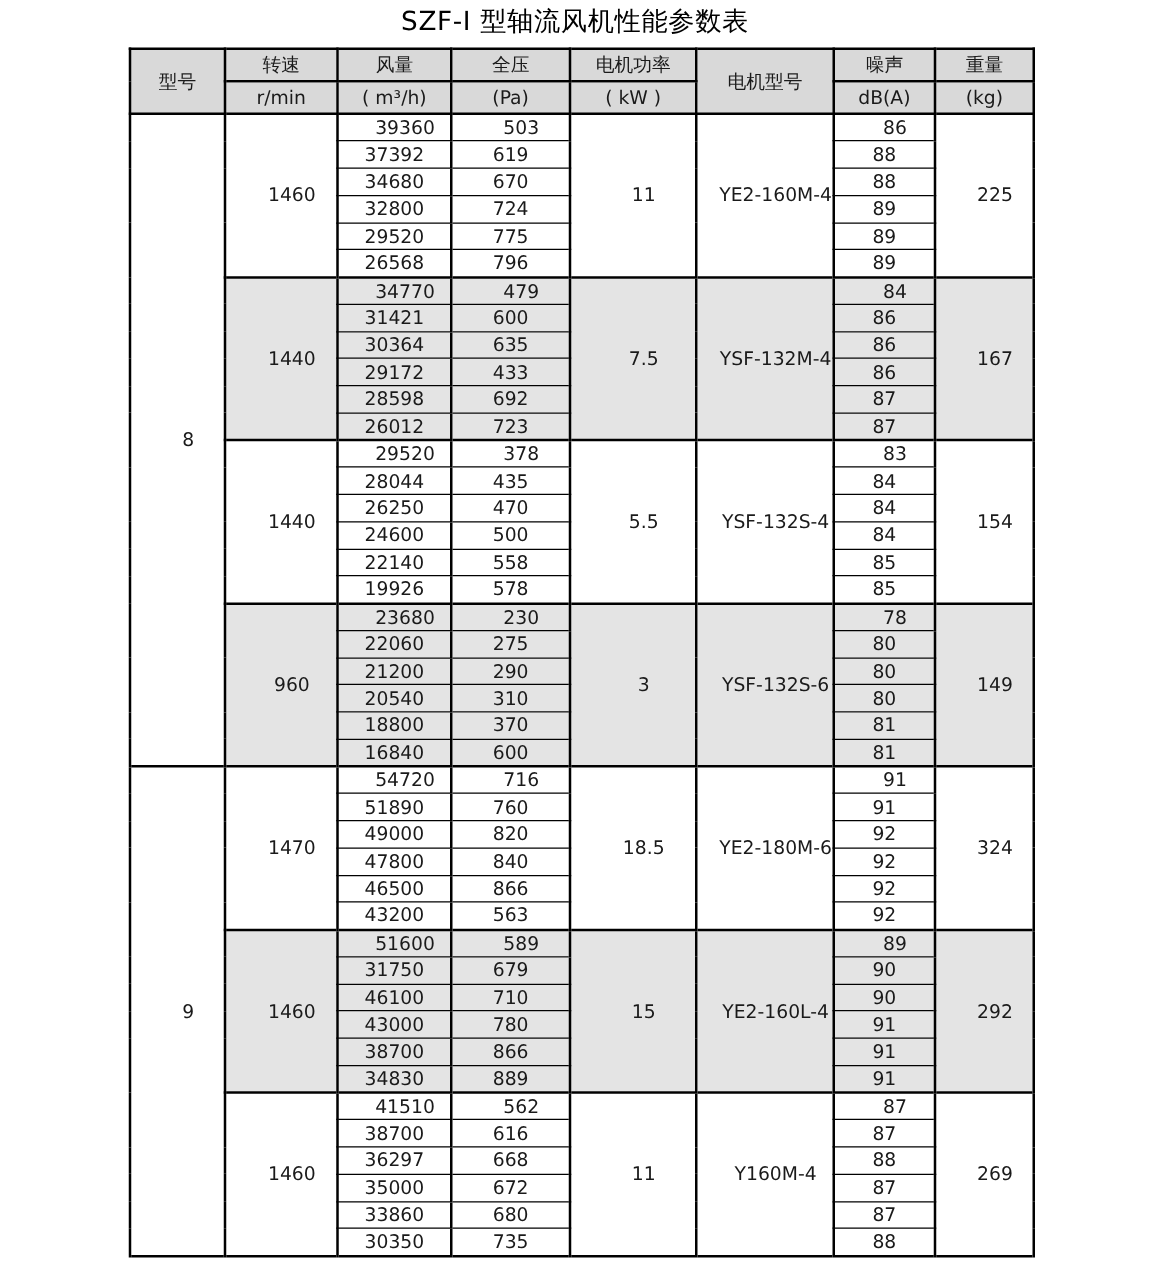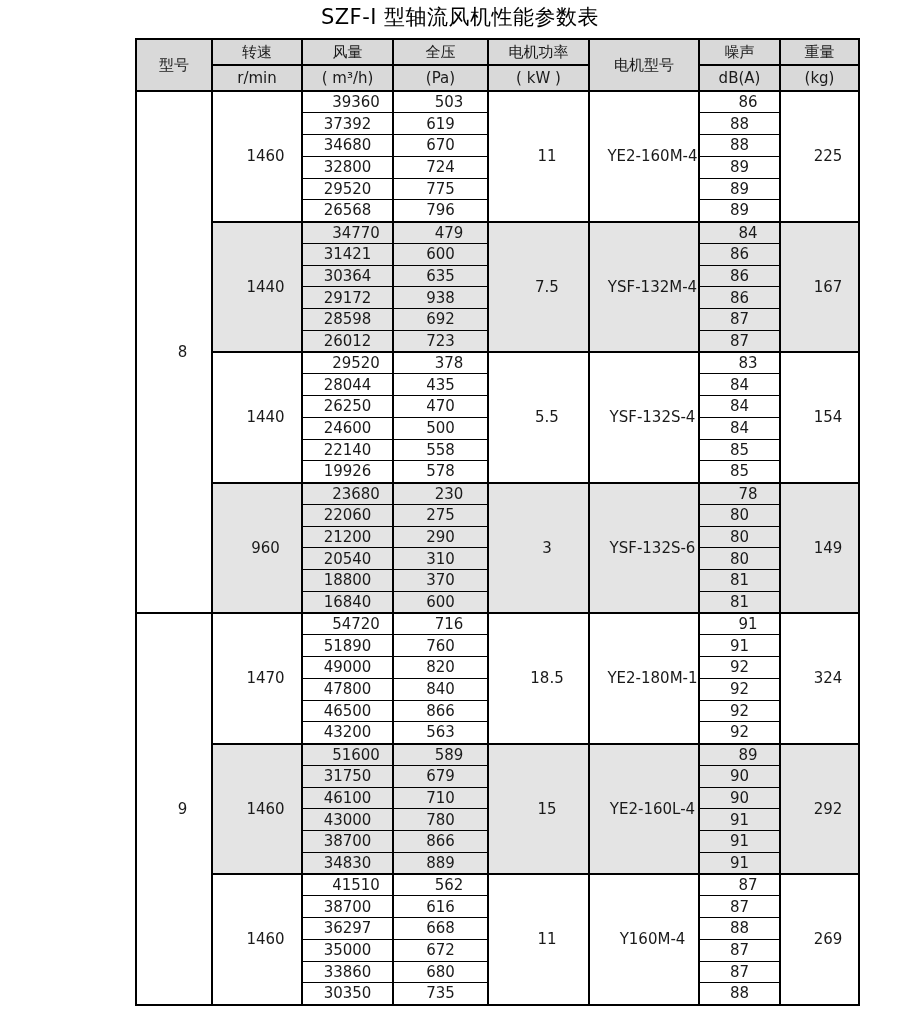--- a/index.html
+++ b/index.html
@@ -25,21 +25,20 @@
   table.fan-table {
     position: absolute;
     left: 103px;
     top: 38px;
     width: 723px;
     border-collapse: collapse;
     table-layout: fixed;
     font-size: 15px;
     color: #1a1a1a;
     border: 2px solid #000000;
-    margin-left: 32px;
   }
   .fan-table th, .fan-table td {
     border-left: 2px solid #000000;
     border-right: 2px solid #000000;
     border-top: 1px solid #000000;
     border-bottom: 1px solid #000000;
     text-align: center;
     vertical-align: middle;
     padding: 0;
     font-weight: 400;
@@ -151,21 +150,21 @@
         <td>600</td>
         <td>86</td>
       </tr>
       <tr class=" shaded">
         <td>30364</td>
         <td>635</td>
         <td>86</td>
       </tr>
       <tr class=" shaded">
         <td>29172</td>
-        <td>938</td>
+        <td>433</td>
         <td>86</td>
       </tr>
       <tr class=" shaded">
         <td>28598</td>
         <td>692</td>
         <td>87</td>
       </tr>
       <tr class=" shaded">
         <td>26012</td>
         <td>723</td>
@@ -238,21 +237,21 @@
         <td>16840</td>
         <td>600</td>
         <td>81</td>
       </tr>
       <tr class="group-start">
         <td rowspan="18" class="model-cell">9</td>
         <td rowspan="6">1470</td>
         <td>54720</td>
         <td>716</td>
         <td rowspan="6">18.5</td>
-        <td rowspan="6">YE2-180M-1</td>
+        <td rowspan="6">YE2-180M-6</td>
         <td>91</td>
         <td rowspan="6">324</td>
       </tr>
       <tr class="">
         <td>51890</td>
         <td>760</td>
         <td>91</td>
       </tr>
       <tr class="">
         <td>49000</td>

